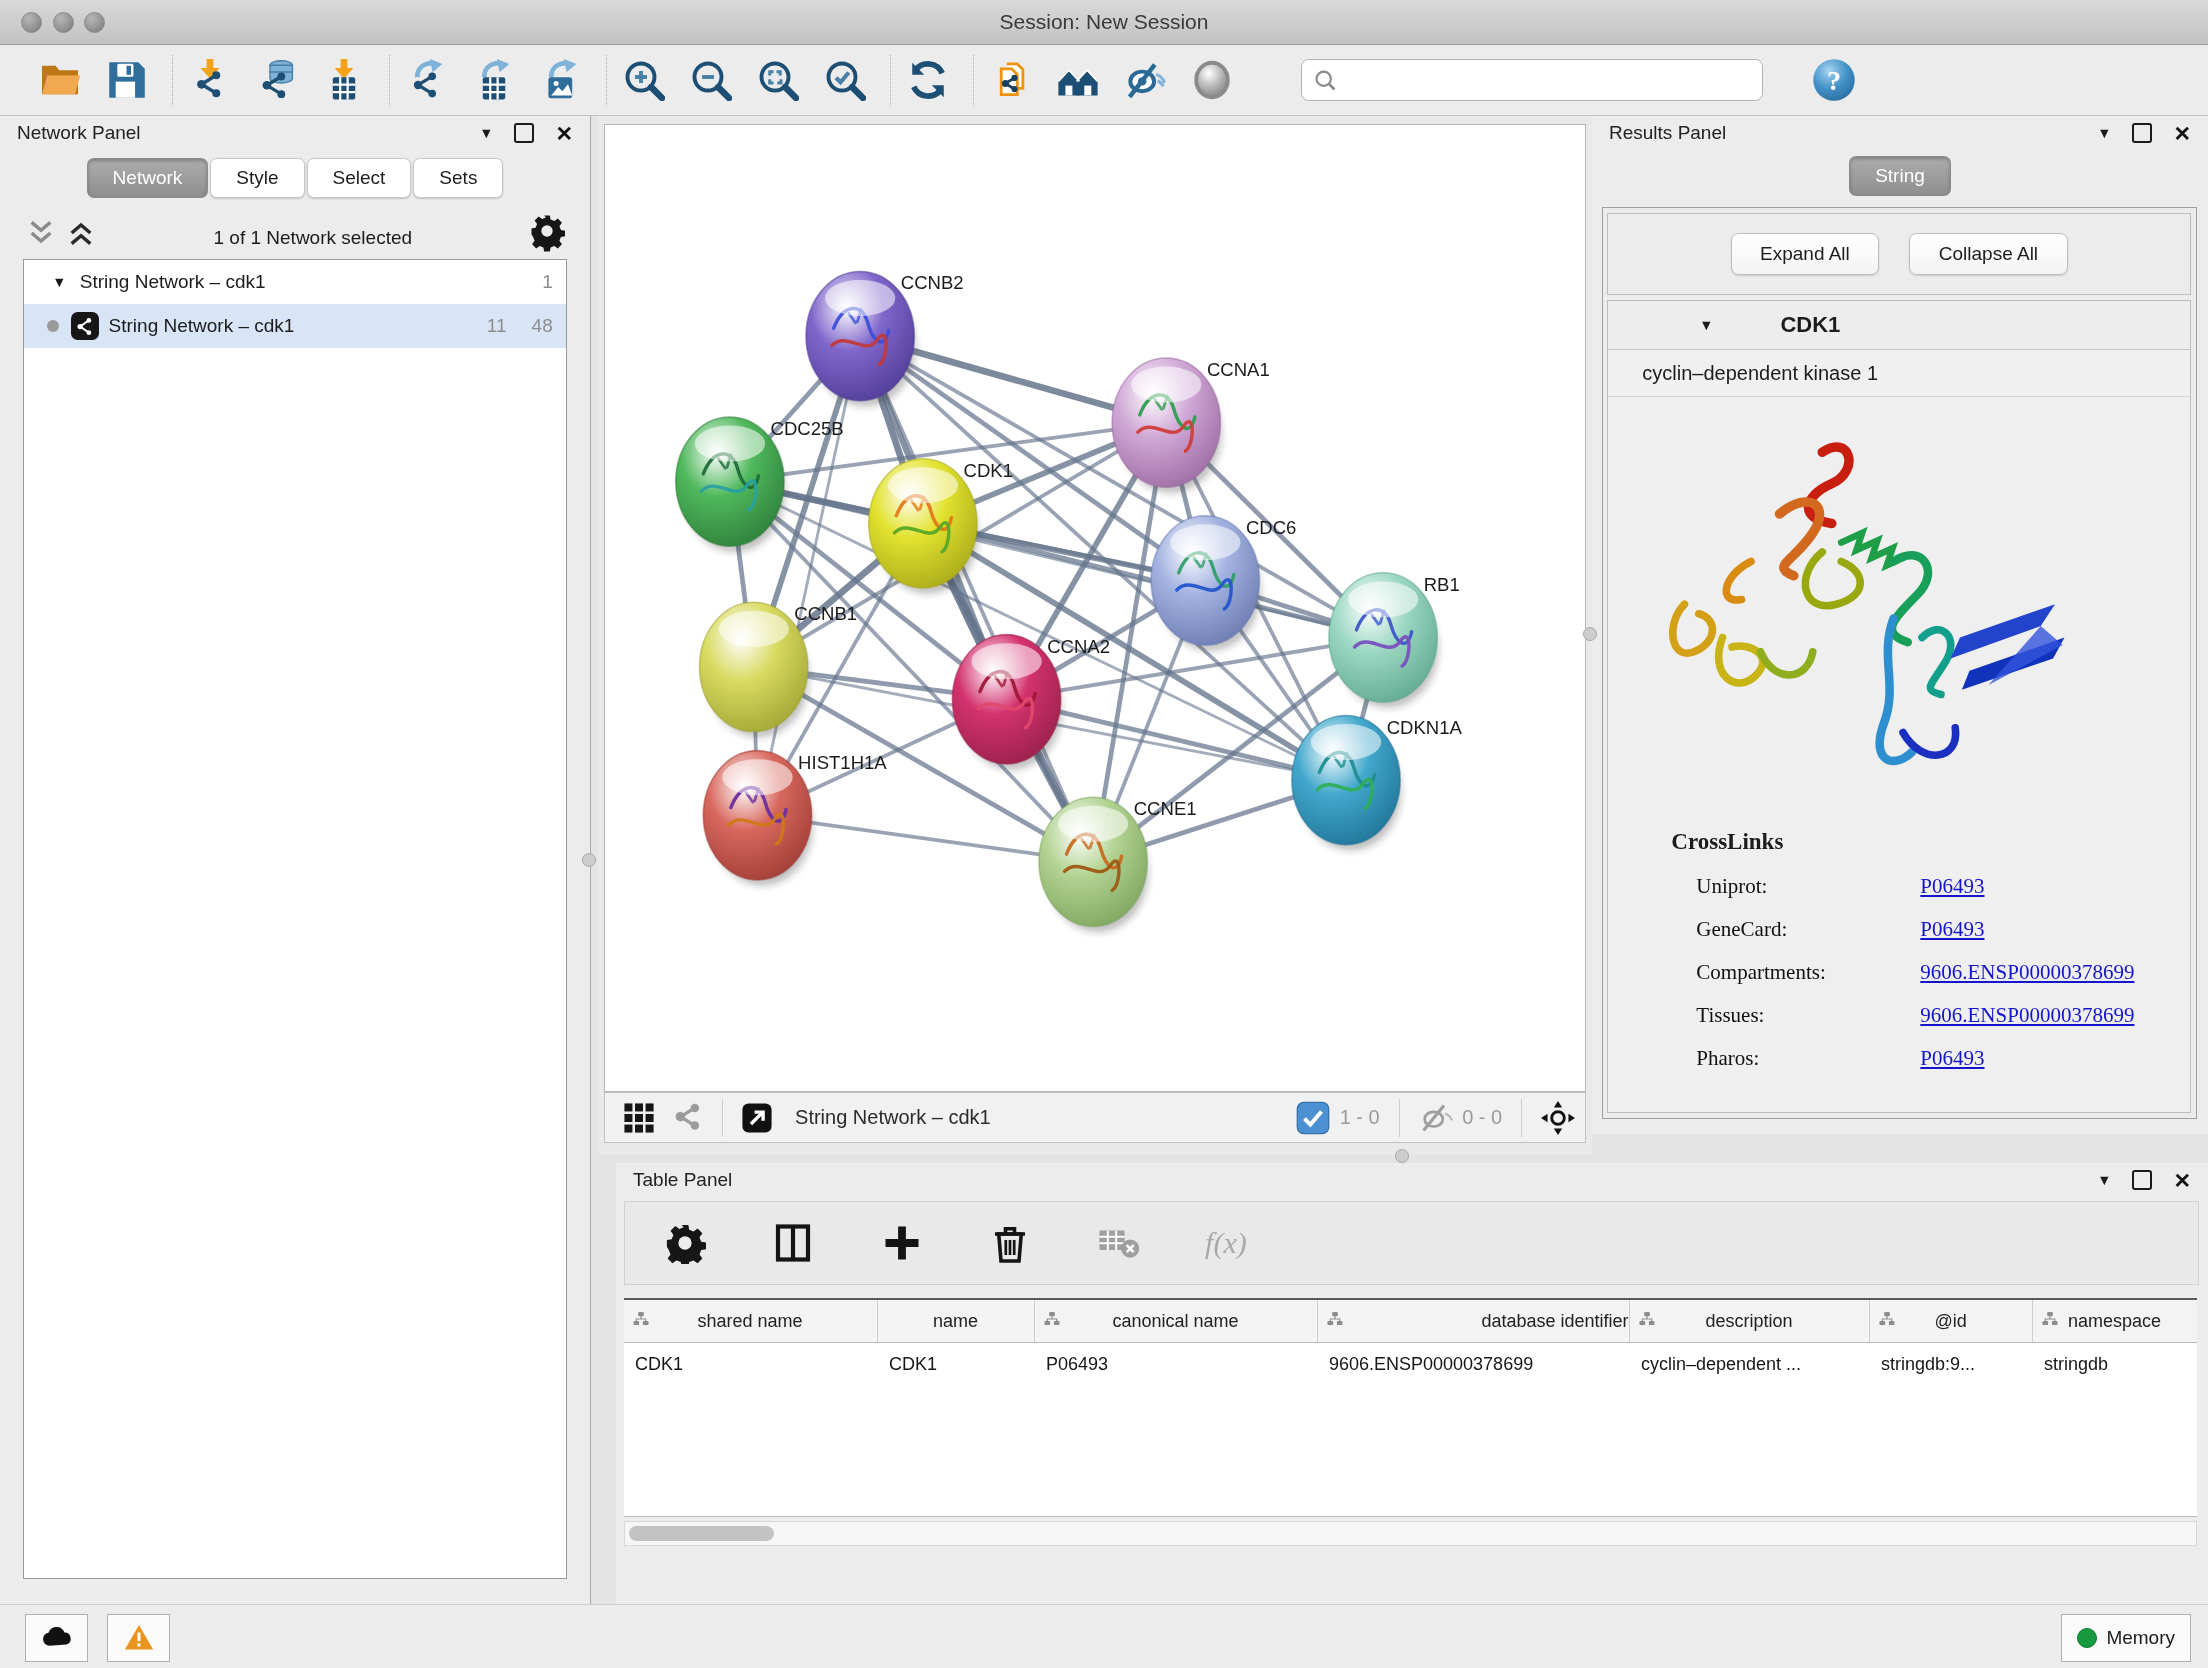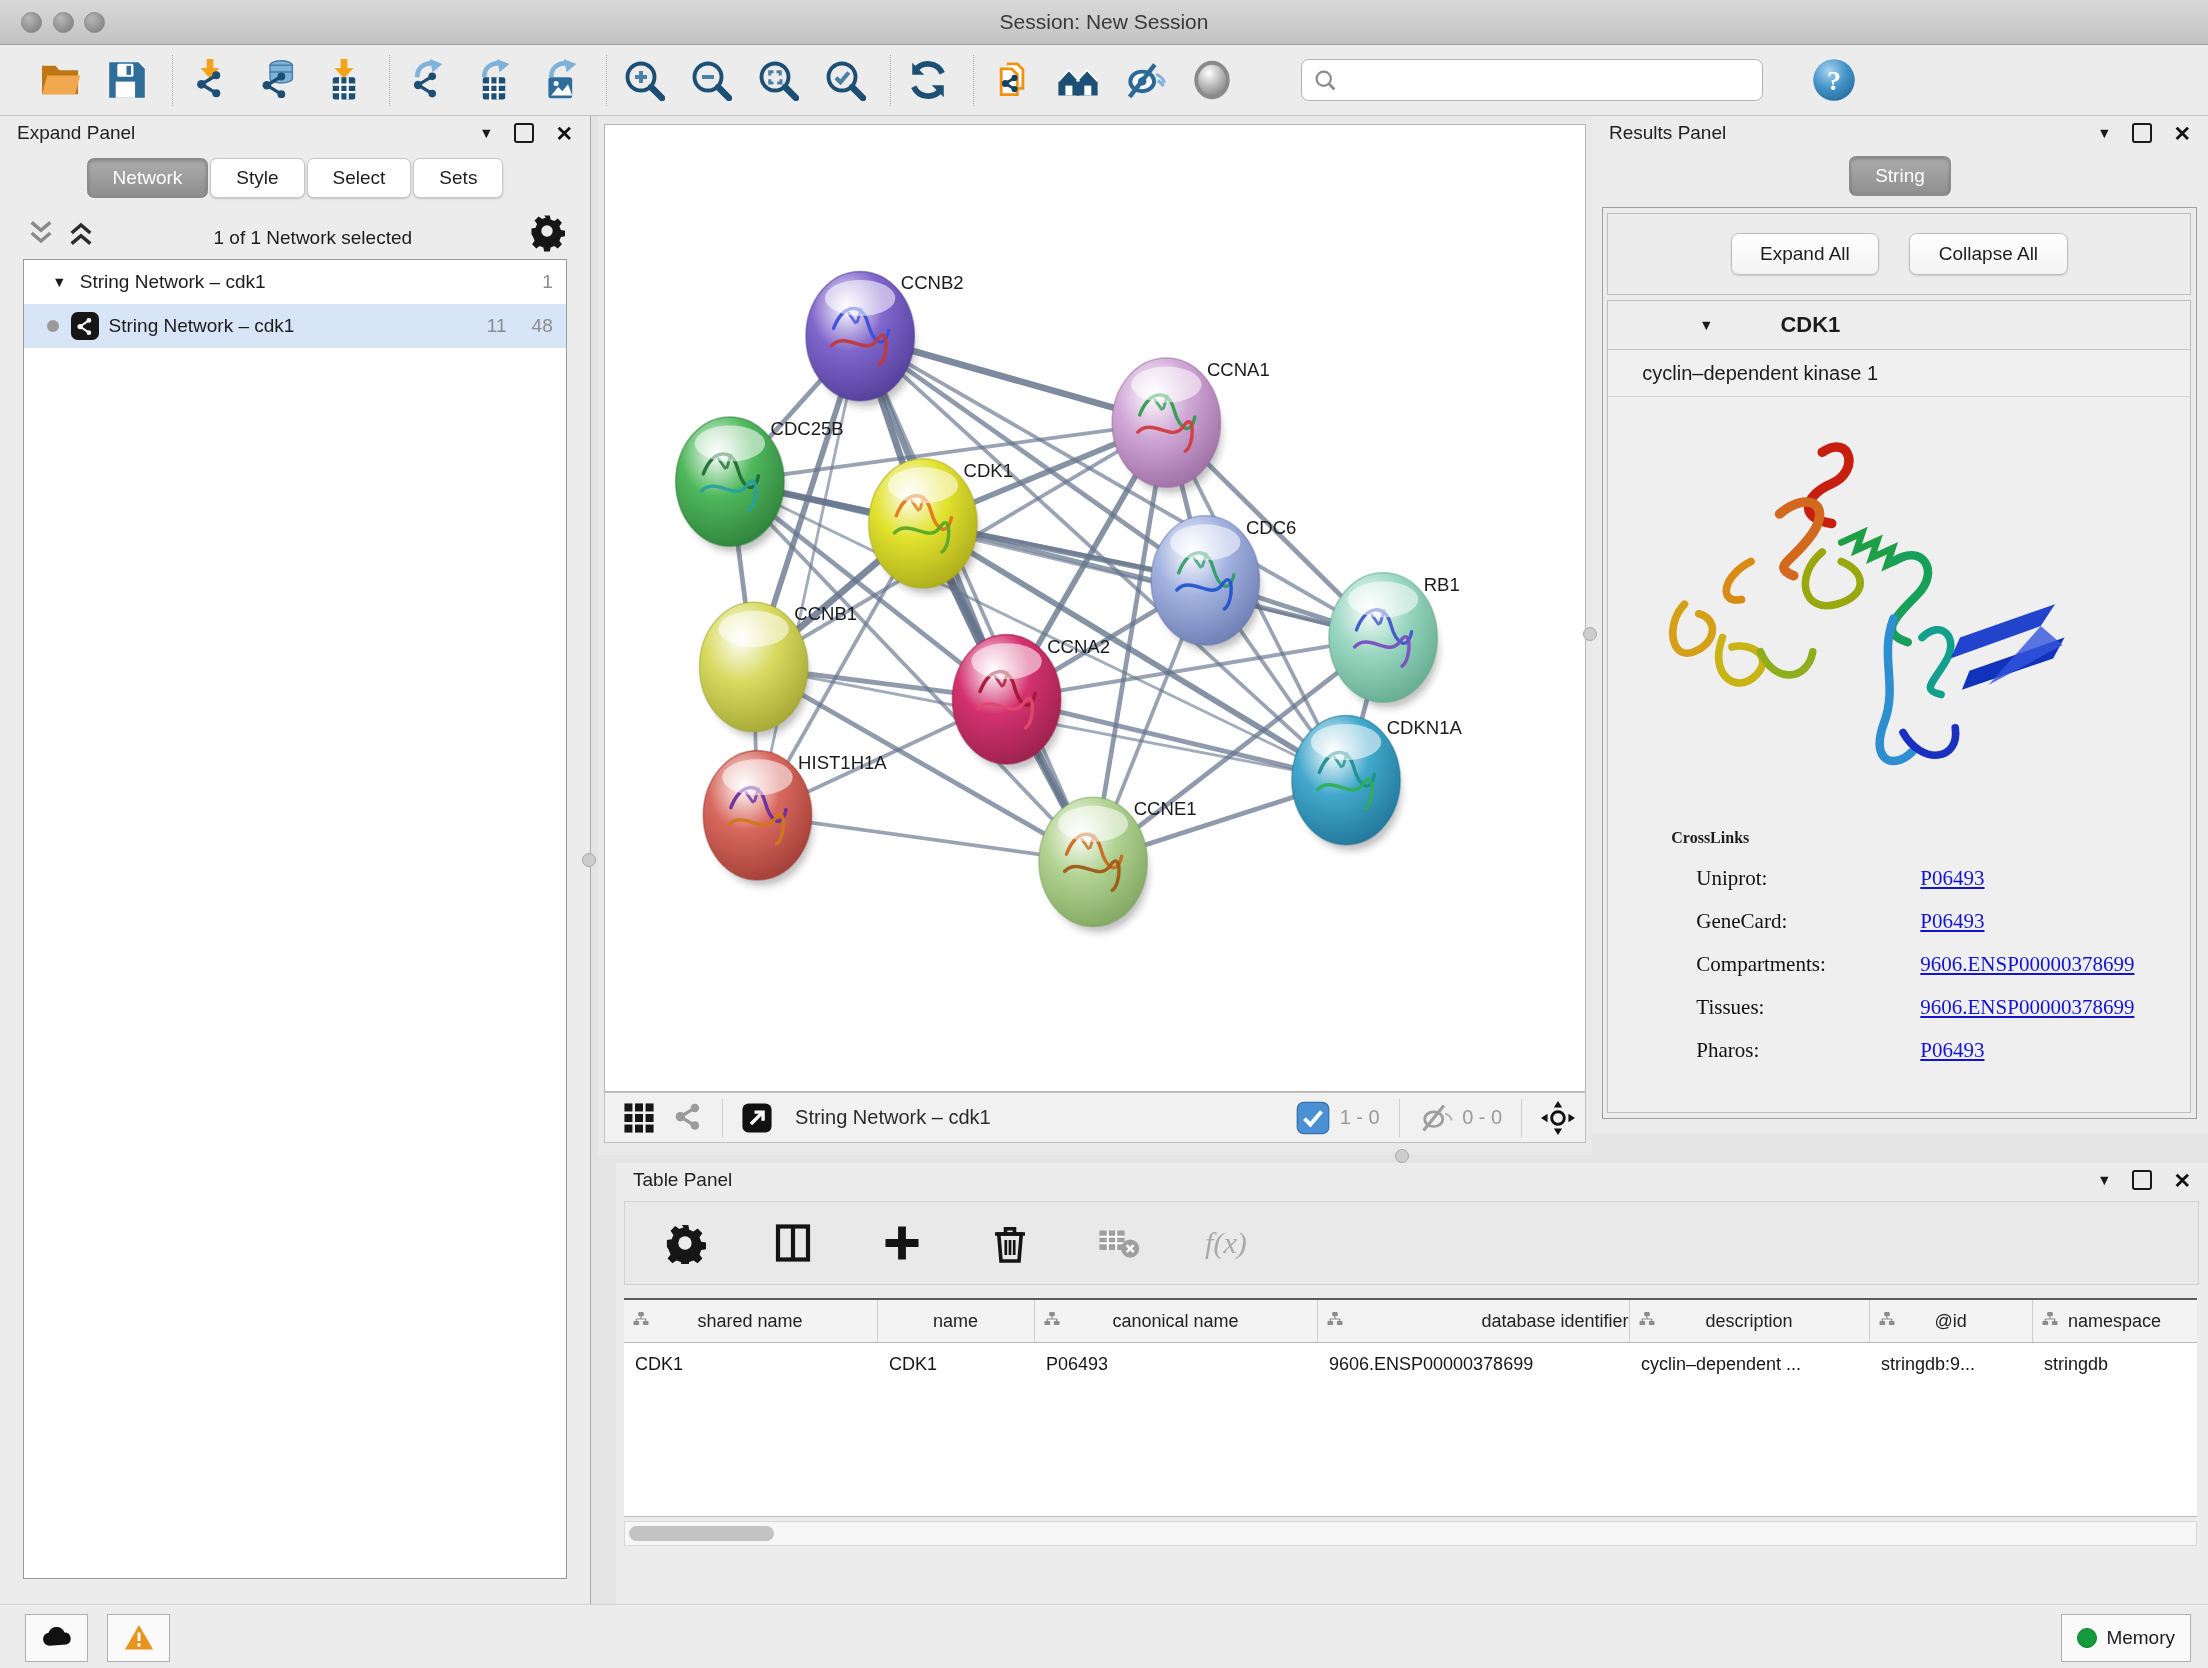--- a/index.html
+++ b/index.html
@@ -71,21 +71,21 @@
     background:linear-gradient(#fff,#f3f3f3);display:inline-flex;align-items:center;
     box-shadow:0 1px 1.9px rgba(0,0,0,.15);}
   .protbox{border:1px solid #bdbdbd;margin-top:5.7px;flex:1;display:flex;flex-direction:column;overflow:hidden;}
   .cdkrow{height:48px;display:flex;align-items:center;border-bottom:1px solid #c6c6c6;background:#ededed;}
   .cdkrow .tri{margin-left:91px;}
   .cdkrow .pname{font-size:22px;font-weight:bold;margin-left:67px;}
   .descrow{height:46px;display:flex;align-items:center;padding-left:34px;font-size:20px;
     border-bottom:1px solid #d6d6d6;background:#f0f0f0;}
   .pimg{height:424px;background:#efefef;display:flex;align-items:center;justify-content:flex-start;}
   .xlinks{font-family:"Liberation Serif",serif;padding-left:63px;background:#efefef;flex:1;}
-  .xlinks h3{font-size:16px;margin:7.6px 0 9.5px 0;}
+  .xlinks h3{font-size:23px;margin:7.6px 0 9.5px 0;}
   .xrow{display:flex;font-size:21px;line-height:43px;}
   .xrow .xl{width:249px;padding-left:25px;box-sizing:border-box;color:#111;}
   .xrow a{color:#1414cc;text-decoration:underline;}
   
   .tpanel{position:absolute;left:616px;top:1163px;right:0;height:442px;background:#ececec;}
   .ttools{display:flex;align-items:center;height:82px;padding-left:38px;background:#e9e9e9;
     border:1px solid #d2d2d2;margin:3.8px 9.5px 0 7.6px;gap:36px;}
   .ttools .tbtn{margin-right:28.5px;}
   .fx{font-family:"Liberation Serif",serif;font-style:italic;font-size:30px;color:#aqaqaq;color:#a9a9a9;}
   .tgrid{position:absolute;left:7.6px;right:11.4px;top:135px;bottom:88px;background:#fff;
@@ -316,21 +316,21 @@
           </radialGradient>
         </defs>
         <circle cx="14" cy="14" r="13.2" fill="url(#hlpg)"></circle>
         <text x="14" y="20.5" text-anchor="middle" font-size="18" font-weight="bold" fill="#fff" font-family="Liberation Serif,serif">?</text>
       </svg>
     </span>
 </div>
 
 <div class="cpanel">
   <div class="phead">
-    <span>Expand Panel</span>
+    <span>Network Panel</span>
     <span class="phbtns">
       <span class="tri">▼</span>
       <span class="flt"></span>
       <span class="cls">✕</span>
     </span>
   </div>
   <div class="cp-tabs" id="cp-tabs">
       <span class="tab active">Network</span>
       <span class="tab">Style</span>
       <span class="tab">Select</span>

